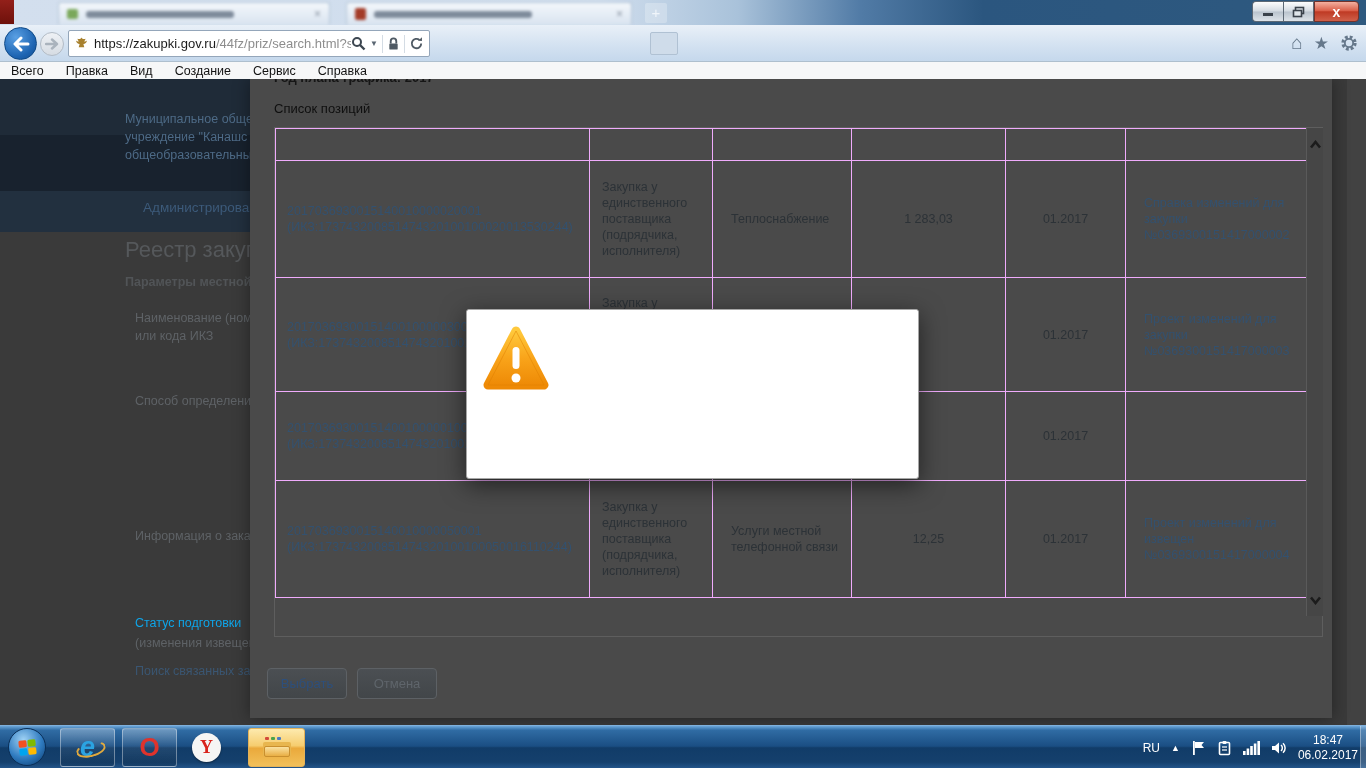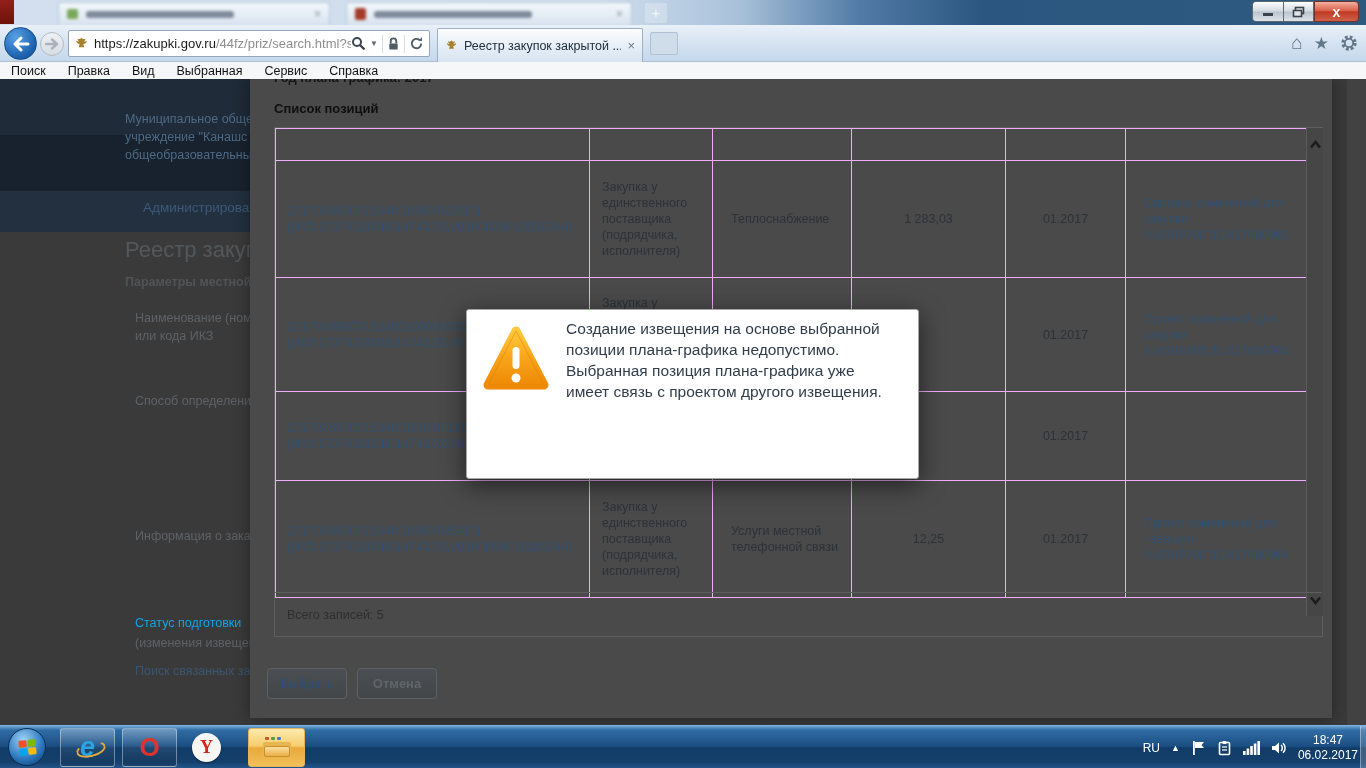--- a/index.html
+++ b/index.html
@@ -62,41 +62,41 @@
   .band2 { position:absolute; left:0; top:56px; width:251px; height:56px; background:#18222e; }
   .band3 { position:absolute; left:0; top:112px; width:251px; height:41px; background:#22303f; }
   .bg-left .t { position:absolute; white-space:nowrap; }
 
   .scroll-strip-page { position:absolute; left:1347px; top:0; width:19px; height:646px; background:#424242; }
 
   
   .panel { position:absolute; left:250px; top:0; width:1082px; height:639px; background:#4a4a4a;
     box-shadow:0 0 16px rgba(0,0,0,.4); overflow:hidden; }
   .year-label { position:absolute; left:24px; top:-9px; font-size:13px; font-weight:bold; color:#161616; white-space:nowrap; }
-  .list-title { position:absolute; left:24px; top:22px; font-size:13px; font-weight:bold; color:#0f0f0f; }
+  .list-title { position:absolute; left:24px; top:22px; font-size:13px; font-weight:normal; color:#0f0f0f; }
 
   .grid { position:absolute; left:24px; top:48px; width:1049px; height:510px; border:1px solid #5e5e5e; }
   table.pos { border-collapse:collapse; table-layout:fixed; width:1031px; font-size:12.5px; line-height:16px; }
   table.pos td { border:1px solid #f0abfc; vertical-align:middle; overflow:hidden; }
   tr.hrow td { height:32px; }
   td.c-num { padding-left:11px; color:#33516f; word-wrap:break-word; }
   td.c-method { padding:4px 10px 4px 12px; color:#2c3237; }
   td.c-obj { padding:4px 8px 4px 18px; color:#2c3237; }
   td.c-price, td.c-period { text-align:center; color:#2c3237; }
   td.c-proj { padding:4px 6px 4px 18px; color:#33516f; }
   .vscroll { position:absolute; left:1031px; top:0; width:17px; height:488px; background:#464646; border-left:1px solid #5a5a5a; }
   .chev { position:absolute; left:1px; width:15px; height:16px; display:flex; align-items:center; justify-content:center; }
   .chev-up { top:8px; } .chev-down { top:464px; }
   .total-row { position:absolute; left:0; top:464px; width:1047px; height:45px; border-top:1px solid #5e5e5e;
     display:flex; align-items:center; padding-left:12px; font-size:12.5px; color:#2f2f2f; }
 
   .pbtn { position:absolute; top:589px; width:80px; height:31px; background:linear-gradient(#4b4f53,#424649);
     border:1px solid #5d6165; border-radius:4px; font-size:13px; text-align:center; line-height:29px; }
   .btn-select { left:17px; color:#2d4f7c; }
-  .btn-cancel { left:107px; color:#5f656b;font-weight:bold; }
+  .btn-cancel { left:107px; color:#5f656b; }
 
   
   .alert { position:absolute; left:466px; top:230px; width:453px; height:170px; z-index:50;
     border:1px solid #a6a6a6; border-radius:3px; box-shadow:0 6px 24px rgba(0,0,0,.55); background:#fff; }
   .alert-body { position:relative; height:121px; background:#fff; border-radius:3px 3px 0 0; }
   .alert-icon { position:absolute; left:16px; top:13px; }
   .alert-msg { position:absolute; left:99px; top:8px; width:334px; font-size:15.5px; line-height:21px; color:#313d4a; }
   .alert-footer { position:relative; height:47px; background:#eaeaea; border-top:1px solid #cfcfcf; border-radius:0 0 3px 3px; }
   .ok-btn { position:absolute; right:15px; top:6px; width:84px; height:34px;
     background:linear-gradient(#1e5ea2,#15477e); border:2px solid #0d3766; border-radius:4px;
@@ -198,43 +198,36 @@
             <path d="M4 7 V4.5 a3 3 0 0 1 6 0 V7" fill="none" stroke="#4f5a64" stroke-width="2"></path>
             <rect x="2.5" y="7" width="9" height="6.5" rx="1" fill="#4f5a64"></rect>
           </svg>
         <span class="vsep"></span>
         <svg width="15" height="15" viewBox="0 0 16 16">
             <path d="M13 8 a5 5 0 1 1 -1.8 -3.8" fill="none" stroke="#4f5a64" stroke-width="2"></path>
             <path d="M13.8 1.2 L13.8 5.2 L9.8 5 Z" fill="#4f5a64"></path>
           </svg>
       </span>
     </div>
-    <div class="tab">
-      <svg width="13" height="13" viewBox="0 0 16 16">
-        <path d="M8 1.5c-.9 1.8-2.7 2.2-4.2 1.3.1 1.7 1 2.6 2.1 2.9-1.8.3-2.9 0-3.7-.8.2 2.6 1.9 3.6 3.8 3.6l-1 3.6h6l-1-3.6c1.9 0 3.6-1 3.8-3.6-.8.8-1.9 1.1-3.7.8 1.1-.3 2-1.2 2.1-2.9-1.5.9-3.3.5-4.2-1.3z" fill="#a8812e"></path>
-      </svg>
-      <span class="tab-title">Реестр закупок закрытой ...</span>
-      <span class="tab-close">×</span>
-    </div>
     <div class="newtab-stub"></div>
     <div class="nav-right">
       <span class="glyph-ico" style="font-size:19px;">⌂</span>
       <span class="glyph-ico" style="font-size:17px;">★</span>
       <svg width="18" height="18" viewBox="0 0 20 20">
         <circle cx="10" cy="10" r="6.5" fill="none" stroke="#66788b" stroke-width="4" stroke-dasharray="3 2.1"></circle>
         <circle cx="10" cy="10" r="4.6" fill="none" stroke="#66788b" stroke-width="2"></circle>
       </svg>
     </div>
   </div>
 
   <div class="menubar">
-    <span>Поиск</span>
+    <span>Всего</span>
     <span>Правка</span>
     <span>Вид</span>
-    <span>Выбранная</span>
+    <span>Создание</span>
     <span>Сервис</span>
     <span>Справка</span>
   </div>
 
   <div class="viewport">
 
     <div class="bg-left">
       <div class="band1"></div>
       <div class="band2"></div>
       <div class="band3"></div>
@@ -331,21 +324,20 @@
             <svg width="13" height="9">
                 <polyline points="2,7.5 6.5,2 11,7.5" fill="none" stroke="#1c1c1c" stroke-width="2.6"></polyline>
               </svg>
           </div>
           <div class="chev chev-down">
             <svg width="13" height="9">
                 <polyline points="2,1.5 6.5,7 11,1.5" fill="none" stroke="#1c1c1c" stroke-width="2.6"></polyline>
               </svg>
           </div>
         </div>
-        <div class="total-row">Всего записей: 5</div>
       </div>
 
       <div class="pbtn btn-select">Выбрать</div>
       <div class="pbtn btn-cancel">Отмена</div>
     </div>
 
     <div class="alert">
       <div class="alert-body">
         <svg class="alert-icon" width="66" height="76" viewBox="0 0 66 76">
           <defs>
@@ -353,21 +345,20 @@
               <stop offset="0" stop-color="#ffc93c"></stop>
               <stop offset="0.5" stop-color="#f9a41a"></stop>
               <stop offset="1" stop-color="#ee8a06"></stop>
             </linearGradient>
           </defs>
           <path d="M33 8 L61 62 L5 62 Z" fill="url(#warng)" stroke="url(#warng)" stroke-width="9" stroke-linejoin="round"></path>
           <path d="M33 8 L61 62 L5 62 Z" fill="none" stroke="#e07f00" stroke-width="1" stroke-linejoin="round" opacity="0.5"></path>
           <rect x="29.5" y="24" width="7" height="22" rx="3.5" fill="#fff"></rect>
           <circle cx="33" cy="55" r="4.5" fill="#fff"></circle>
         </svg>
-        <div class="alert-msg">Создание извещения на основе выбранной позиции плана-графика недопустимо. Выбранная позиция плана-графика уже имеет связь с проектом другого извещения.</div>
       </div>
     </div>
   </div>
 
   <div class="taskbar">
     <div class="orb">
       <div class="winflag">
         <i style="background:#f25022;"></i>
           <i style="background:#7fba00;"></i>
         <i style="background:#00a4ef;"></i>

